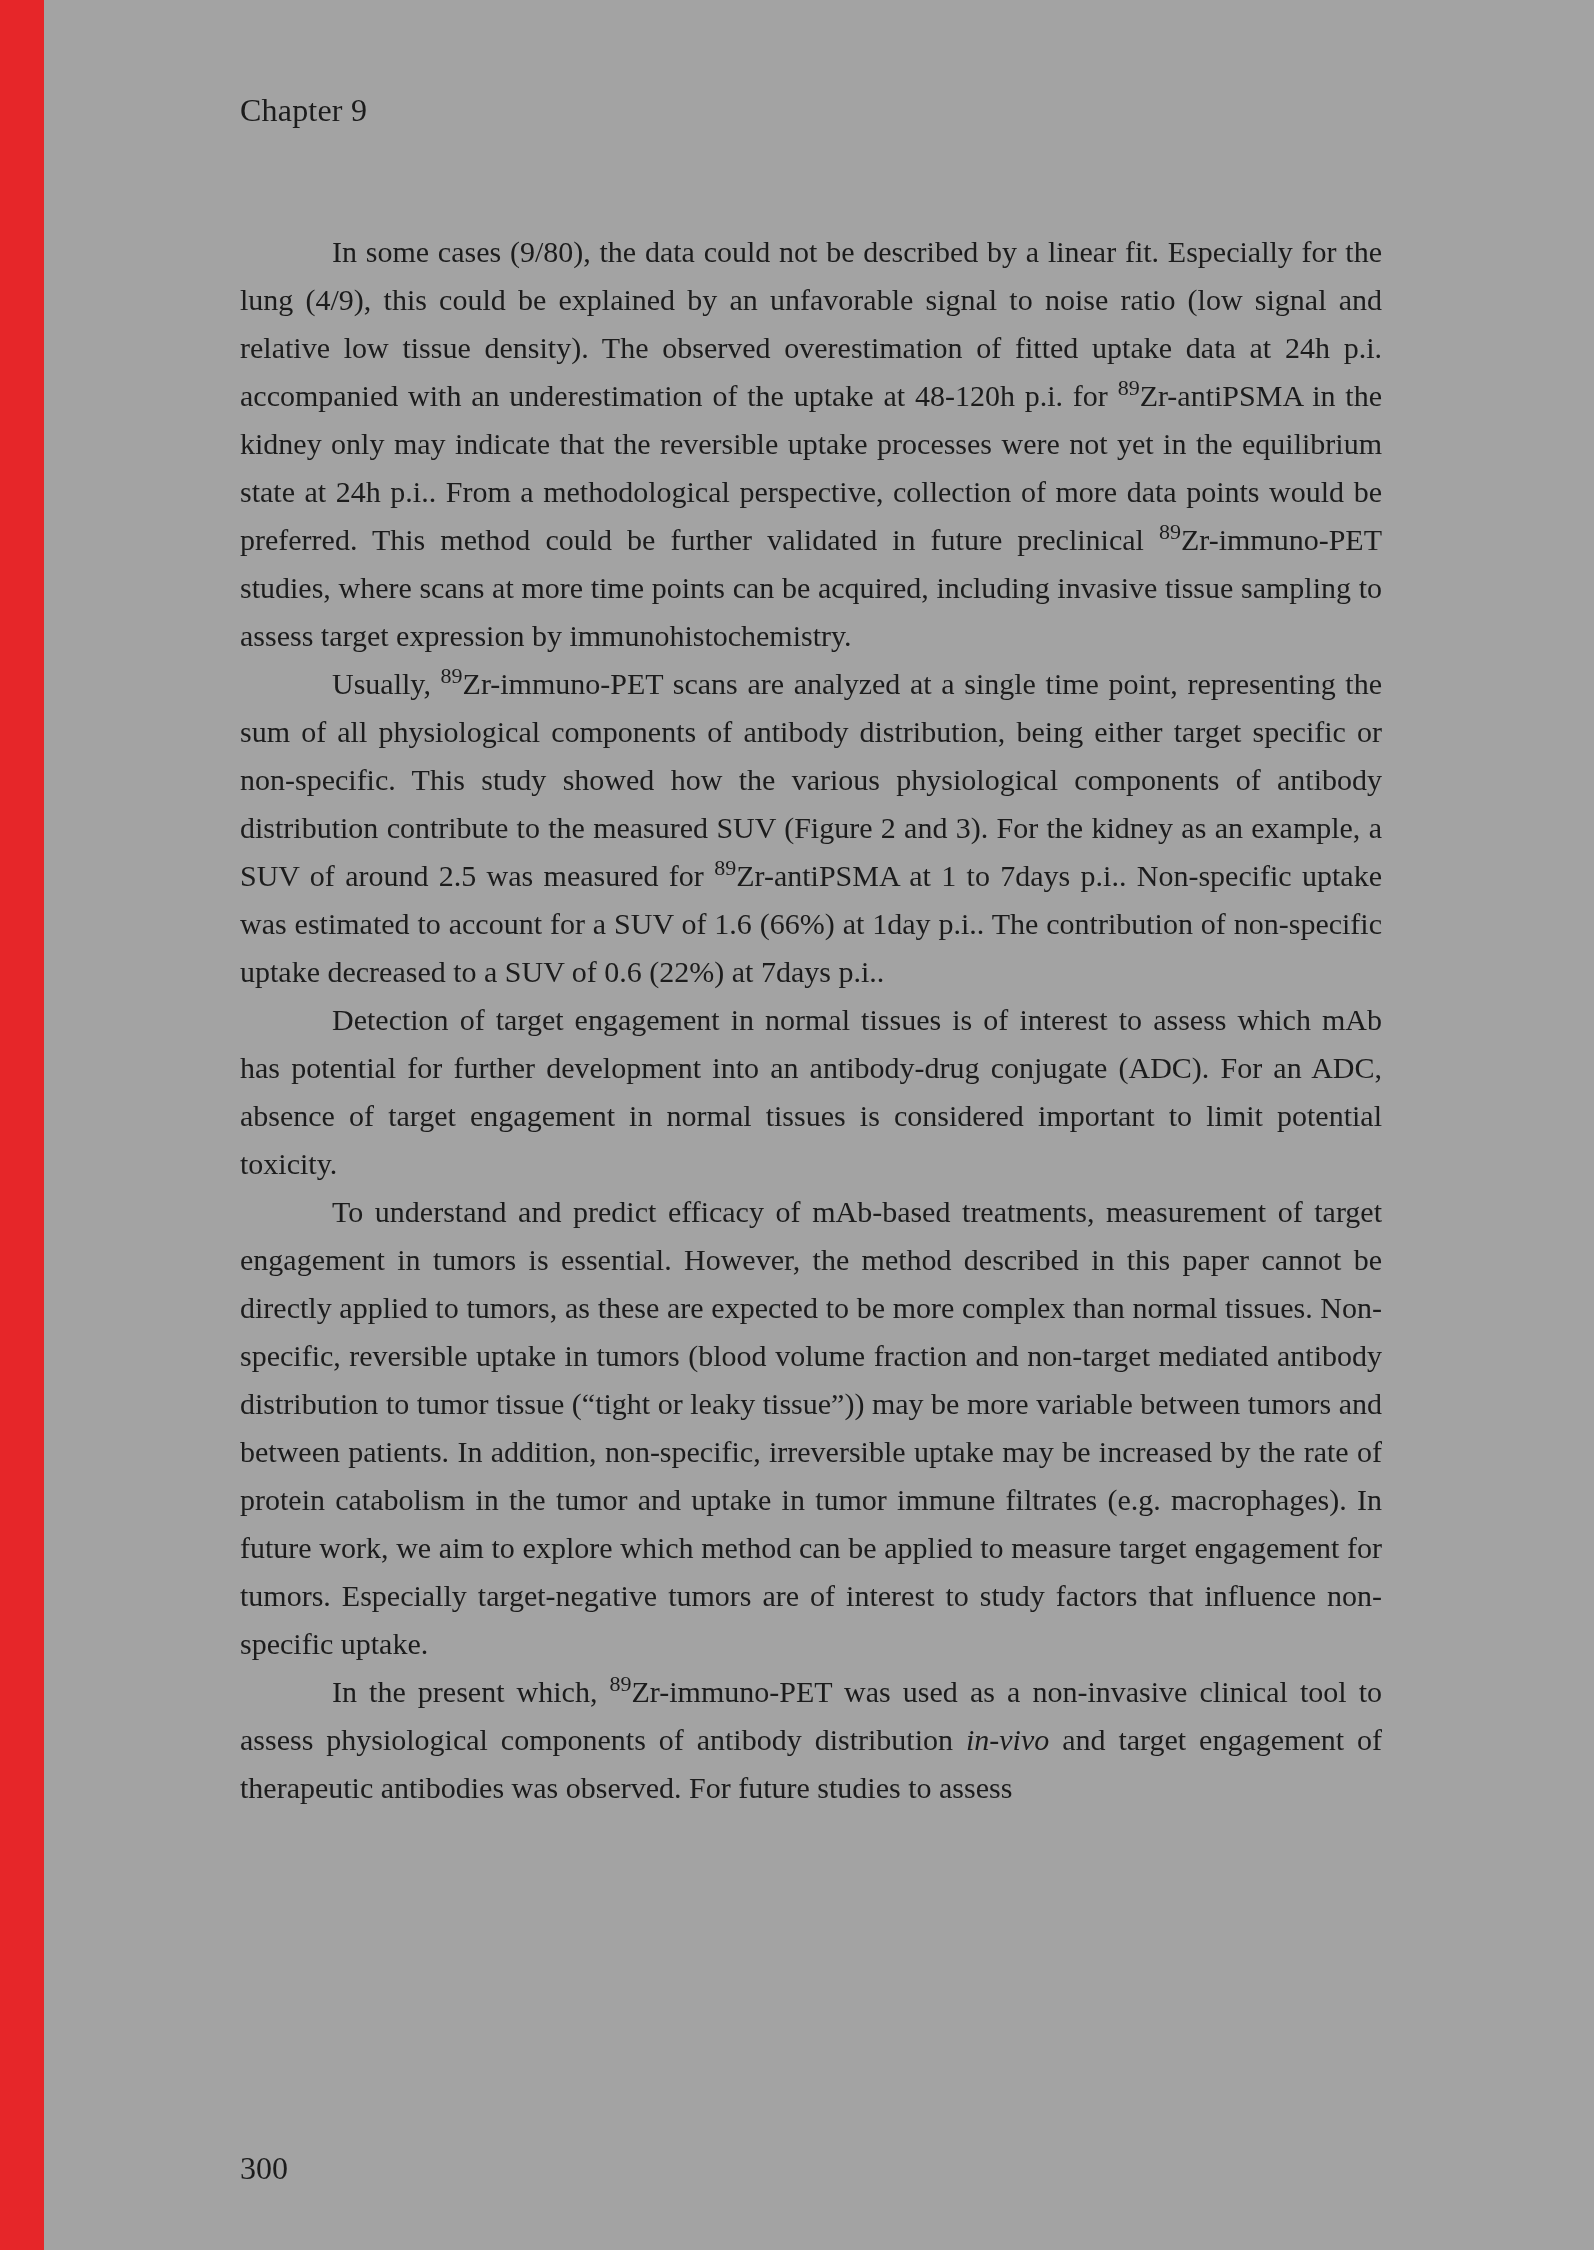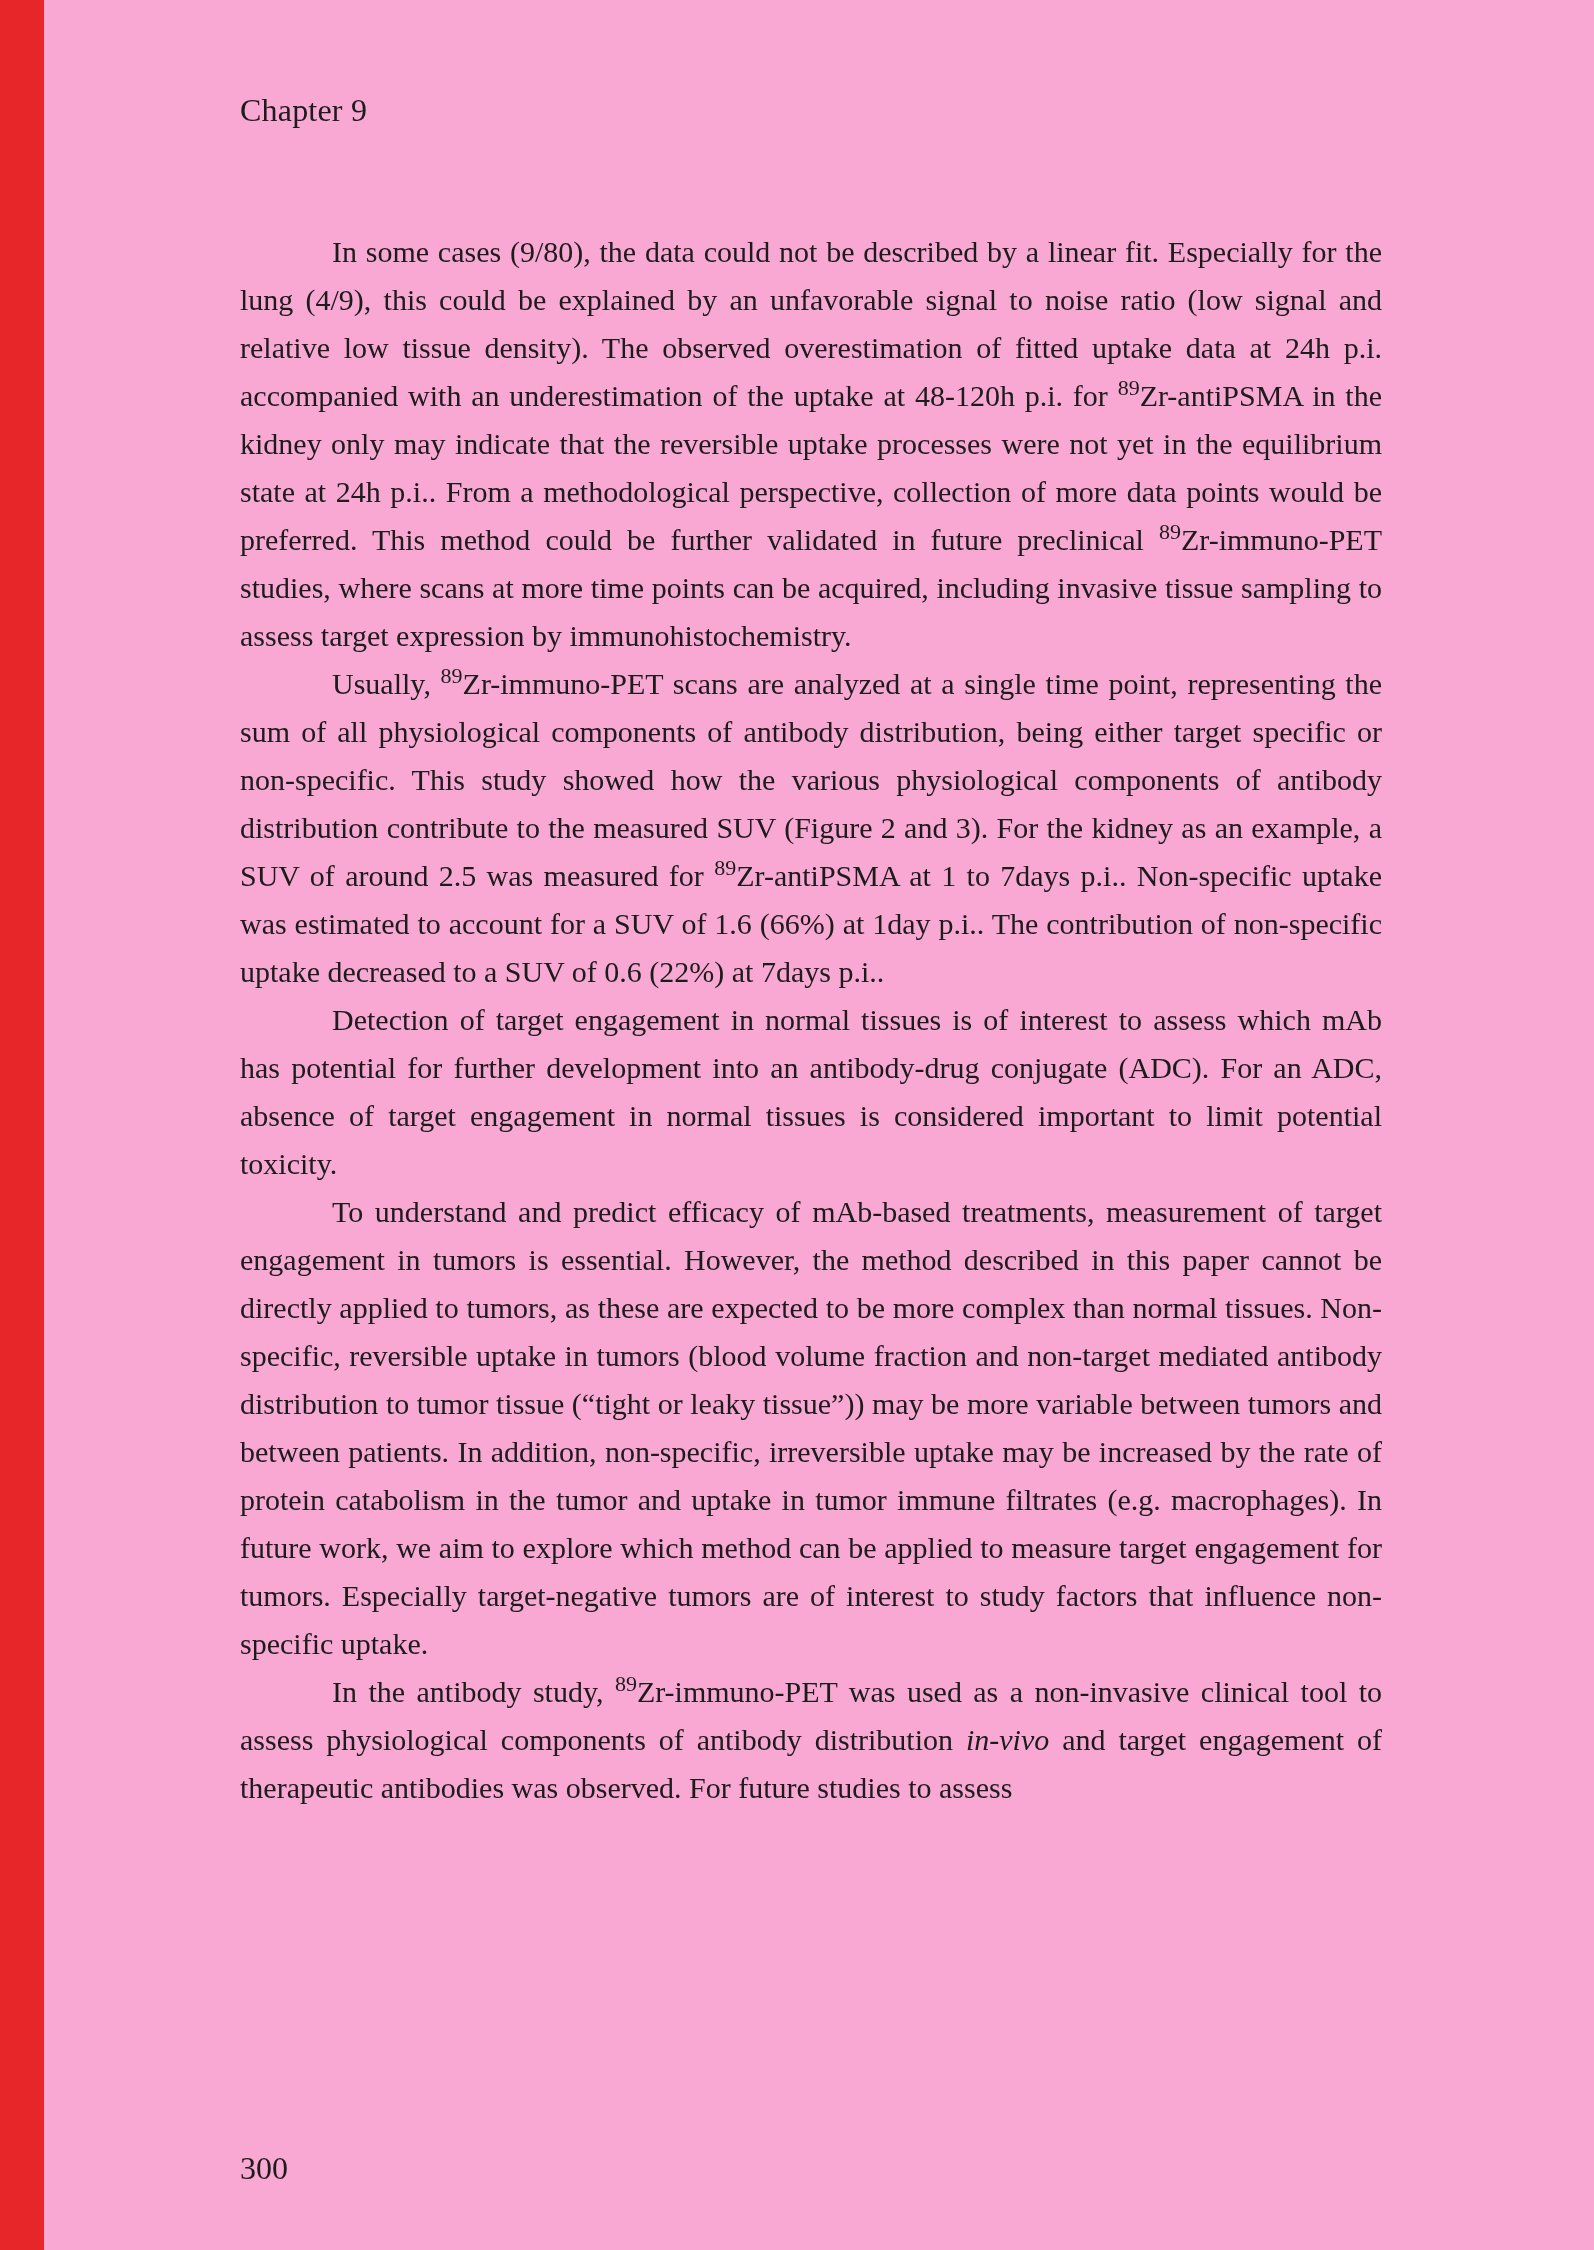--- a/index.html
+++ b/index.html
@@ -4,21 +4,21 @@
 <style>
   html, body {
     margin: 0;
     padding: 0;
     background: #ffffff;
   }
   .page {
     position: relative;
     width: 1594px;
     height: 2250px;
-    background: #f9a8d4;
+    background: #a3a3a3;
     font-family: "Liberation Serif", serif;
     color: #1c1c1c;
     overflow: hidden;
   }
   .edge-stripe {
     position: absolute;
     left: 0;
     top: 0;
     width: 44px;
     height: 2250px;
@@ -67,17 +67,17 @@
 <div class="page">
   <div class="edge-stripe"></div>
 
   <div class="running-header">Chapter 9</div>
 
   <div class="body-text" id="body-text">
       <p><span>In some cases (9/80), the data could not be described by a linear fit. Especially for the lung (4/9), this could be explained by an unfavorable signal to noise ratio (low signal and relative low tissue density). The observed overestimation of fitted uptake data at 24h p.i. accompanied with an underestimation of the uptake at 48-120h p.i. for </span><sup>89</sup><span>Zr-antiPSMA in the kidney only may indicate that the reversible uptake processes were not yet in the equilibrium state at 24h p.i.. From a methodological perspective, collection of more data points would be preferred. This method could be further validated in future preclinical </span><sup>89</sup><span>Zr-immuno-PET studies, where scans at more time points can be acquired, including invasive tissue sampling to assess target expression by immunohistochemistry.</span></p>
       <p><span>Usually, </span><sup>89</sup><span>Zr-immuno-PET scans are analyzed at a single time point, representing the sum of all physiological components of antibody distribution, being either target specific or non-specific. This study showed how the various physiological components of antibody distribution contribute to the measured SUV (Figure 2 and 3). For the kidney as an example, a SUV of around 2.5 was measured for </span><sup>89</sup><span>Zr-antiPSMA at 1 to 7days p.i.. Non-specific uptake was estimated to account for a SUV of 1.6 (66%) at 1day p.i.. The contribution of non-specific uptake decreased to a SUV of 0.6 (22%) at 7days p.i..</span></p>
       <p><span>Detection of target engagement in normal tissues is of interest to assess which mAb has potential for further development into an antibody-drug conjugate (ADC). For an ADC, absence of target engagement in normal tissues is considered important to limit potential toxicity.</span></p>
       <p><span>To understand and predict efficacy of mAb-based treatments, measurement of target engagement in tumors is essential. However, the method described in this paper cannot be directly applied to tumors, as these are expected to be more complex than normal tissues. Non-specific, reversible uptake in tumors (blood volume fraction and non-target mediated antibody distribution to tumor tissue (“tight or leaky tissue”)) may be more variable between tumors and between patients. In addition, non-specific, irreversible uptake may be increased by the rate of protein catabolism in the tumor and uptake in tumor immune filtrates (e.g. macrophages). In future work, we aim to explore which method can be applied to measure target engagement for tumors. Especially target-negative tumors are of interest to study factors that influence non-specific uptake.</span></p>
-      <p><span>In the antibody study, </span><sup>89</sup><span>Zr-immuno-PET was used as a non-invasive clinical tool to assess physiological components of antibody distribution </span><em>in-vivo</em><span> and target engagement of therapeutic antibodies was observed. For future studies to assess</span></p>
+      <p><span>In the present which, </span><sup>89</sup><span>Zr-immuno-PET was used as a non-invasive clinical tool to assess physiological components of antibody distribution </span><em>in-vivo</em><span> and target engagement of therapeutic antibodies was observed. For future studies to assess</span></p>
     </div>
 
   <div class="page-number">300</div>
 </div>
 
 </body></html>

